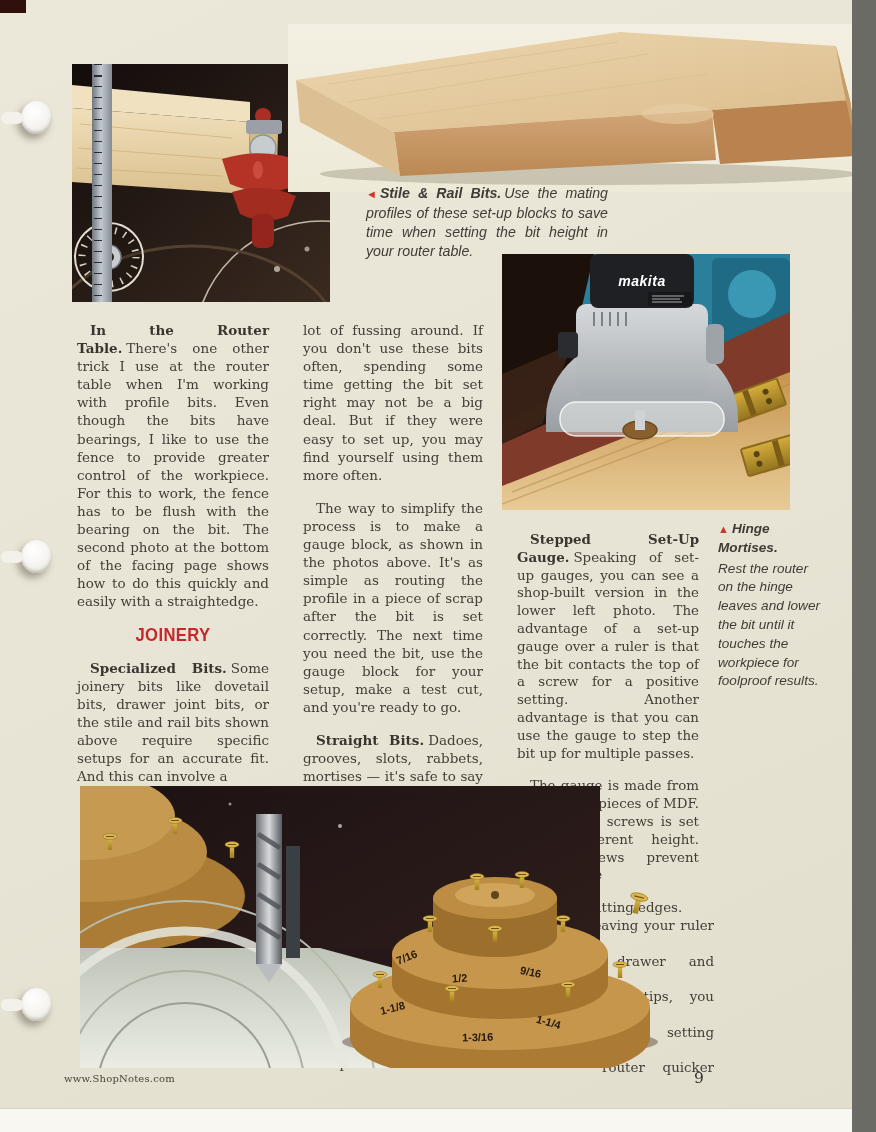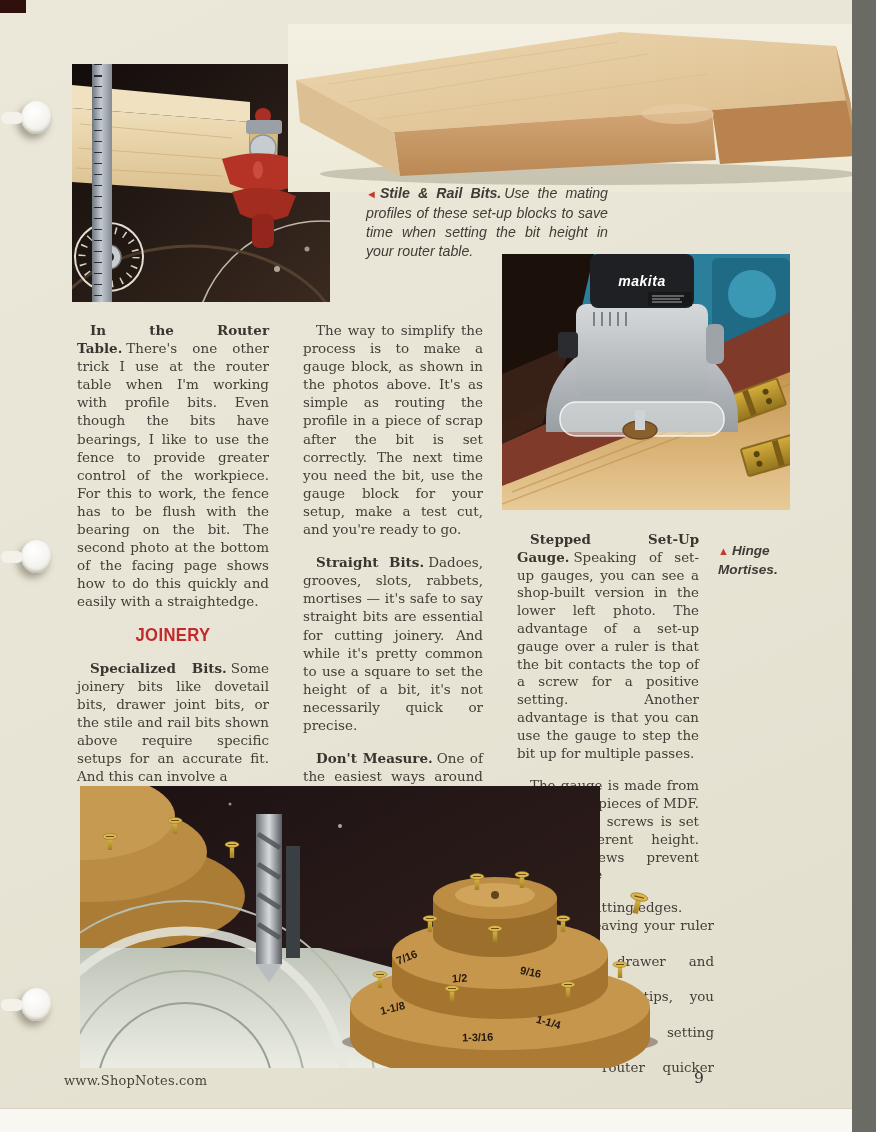--- a/index.html
+++ b/index.html
@@ -43,21 +43,21 @@
   .wlines .wline:nth-child(7){margin-left:104px;}
   .wlines .wline:nth-child(8){margin-left:102px;}
   .wlines .wline:nth-child(9){margin-left:100px;}
   .wlines .wline:nth-child(10){margin-left:98px;}
 
   
   .cap{position:absolute;font-family:"Liberation Sans",sans-serif;font-style:italic;color:#413b36;}
   .cap b{margin-right:3px;}
   .cap-arrow{font-style:normal;color:#c7392a;font-size:11px;margin-right:3px;}
   #cap-stile{left:366px;top:184px;width:242px;font-size:14.2px;line-height:19px;text-align:justify;}
-  #cap-hinge{left:718px;top:520px;width:102px;font-size:13.6px;line-height:18.8px;margin-top:22px;}
+  #cap-hinge{left:718px;top:520px;width:102px;font-size:13.6px;line-height:18.8px;}
   #cap-hinge .cap-title-block{font-weight:bold;margin-bottom:2px;}
   #cap-setup{left:208px;top:10px;width:226px;font-size:14.2px;line-height:18.6px;color:#f1eee4;text-align:justify;z-index:3;}
 
   
   .photo{position:absolute;}
   #photo-bit{left:72px;top:64px;width:258px;height:238px;background:#191010;overflow:hidden;}
   #photo-bit .ruler{position:absolute;left:20px;top:0;width:20px;height:238px;z-index:2;
       background:linear-gradient(90deg,#6f767e,#c3c9d0 45%,#848b93);}
   #photo-bit .ruler::before{content:"";position:absolute;left:2px;top:0;width:8px;height:100%;
       background:repeating-linear-gradient(180deg,rgba(18,20,24,.85) 0 1.5px,transparent 1.5px 11px);}
@@ -70,21 +70,21 @@
   .glabel{position:absolute;font-family:"Liberation Sans",sans-serif;font-weight:bold;
           font-size:11px;color:#241a0e;z-index:4;}
   .glabels .glabel:nth-child(1){left:316px;top:165px;transform:rotate(-22deg);}
   .glabels .glabel:nth-child(2){left:372px;top:186px;transform:rotate(-4deg);}
   .glabels .glabel:nth-child(3){left:440px;top:180px;transform:rotate(12deg);}
   .glabels .glabel:nth-child(4){left:300px;top:216px;transform:rotate(-14deg);}
   .glabels .glabel:nth-child(5){left:382px;top:245px;transform:rotate(-2deg);}
   .glabels .glabel:nth-child(6){left:456px;top:230px;transform:rotate(16deg);}
 
   
-  .footer-url{position:absolute;left:64px;top:1073px;font-size:13px;color:#473f38;letter-spacing:.2px;}
+  .footer-url{position:absolute;left:64px;top:1073px;font-size:10px;color:#473f38;letter-spacing:.2px;}
   .page-num{position:absolute;left:694px;top:1069px;font-size:15.5px;color:#3a342e;}
 </style>
 </head>
 <body>
 
 <div class="page">
 
   <div class="corner-tl"></div>
   <div class="corner-tr"></div>
   <div class="edge-right"></div>
@@ -221,34 +221,36 @@
       <rect x="204" y="70" width="18" height="40" rx="6" fill="#9ea3a7"></rect>
       <rect x="88" y="0" width="104" height="54" rx="8" fill="#1f2023"></rect>
       <text x="140" y="32" text-anchor="middle" fill="#ffffff" font-family="Liberation Sans, sans-serif" font-size="14" font-style="italic" font-weight="bold" letter-spacing="0.5">makita</text>
       <rect x="146" y="38" width="44" height="14" fill="#17181a"></rect>
       <path d="M150,42 h32 M150,45 h28 M150,48 h30" stroke="#cfd0d2" stroke-width="0.8" fill="none"></path>
     </svg>
   </div>
 
   <div class="cap" id="cap-hinge">
     <div class="cap-title-block"><span class="cap-arrow">▲</span><b>Hinge Mortises.</b></div>
+    <div class="cap-body">Rest the router on the hinge leaves and lower the bit until it touches the workpiece for foolproof results.</div>
   </div>
 
   <div class="col" id="col-left">
     <div>
         <p class="para indent"><b class="lead">In the Router Table.</b><span>There's one other trick I use at the router table when I'm working with profile bits. Even though the bits have bearings, I like to use the fence to provide greater control of the workpiece. For this to work, the fence has to be flush with the bearing on the bit. The second photo at the bottom of the facing page shows how to do this quickly and easily with a straightedge.</span></p>
       </div>
     <h3 class="joinery">JOINERY</h3>
     <div>
         <p class="para indent"><b class="lead">Specialized Bits.</b><span>Some joinery bits like dovetail bits, drawer joint bits, or the stile and rail bits shown above require specific setups for an accurate fit. And this can involve a</span></p>
       </div>
   </div>
 
   <div class="col" id="col-mid">
     <div>
+        <p class="para"><span>lot of fussing around. If you don't use these bits often, spending some time getting the bit set right may not be a big deal. But if they were easy to set up, you may find yourself using them more often.</span></p>
         <p class="para indent"><span>The way to simplify the process is to make a gauge block, as shown in the photos above. It's as simple as routing the profile in a piece of scrap after the bit is set correctly. The next time you need the bit, use the gauge block for your setup, make a test cut, and you're ready to go.</span></p>
         <p class="para indent"><b class="lead">Straight Bits.</b><span>Dadoes, grooves, slots, rabbets, mortises — it's safe to say straight bits are essential for cutting joinery. And while it's pretty common to use a square to set the height of a bit, it's not necessarily quick or precise.</span></p>
         <p class="para indent"><b class="lead">Don't Measure.</b><span>One of the easiest ways around this is to skip the measuring. Instead, use a workpiece or piece of hardware as a set-up guide. You can see one example of this in</span></p>
       </div>
   </div>
 
   <div class="col" id="col-right">
     <div>
         <p class="para indent"><b class="lead">Stepped Set-Up Gauge.</b><span>Speaking of set-up gauges, you can see a shop-built version in the lower left photo. The advantage of a set-up gauge over a ruler is that the bit contacts the top of a screw for a positive setting. Another advantage is that you can use the gauge to step the bit up for multiple passes.</span></p>
       </div>

